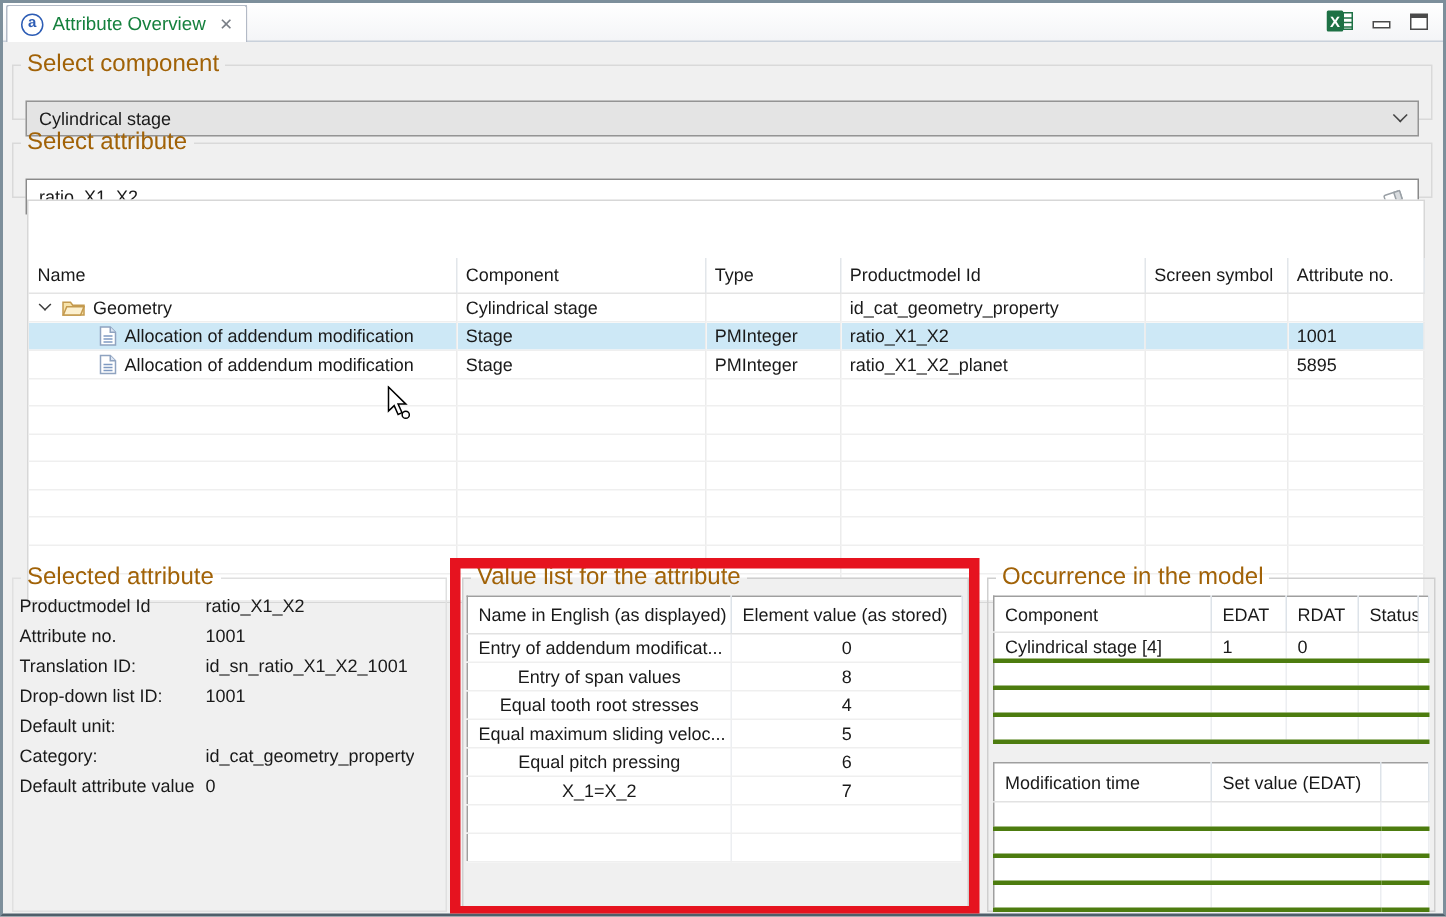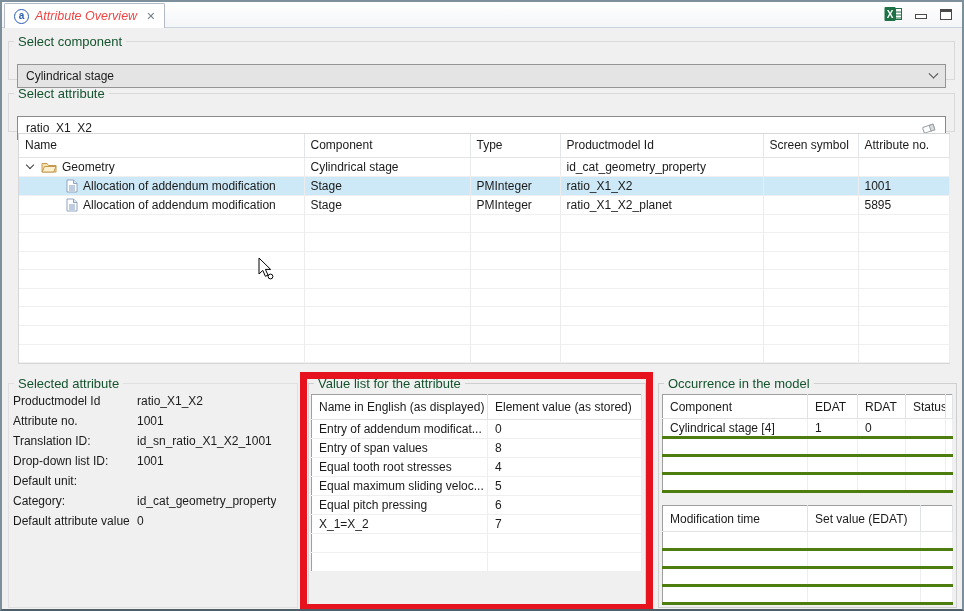--- a/index.html
+++ b/index.html
@@ -8,46 +8,46 @@
             border:2px solid #7d8f9b; border-bottom-color:#4f5f6a; overflow:hidden; }
 
   
   .tabbar { position:absolute; left:0; top:0; width:100%; height:26px;
             background:linear-gradient(#ffffff,#f4f5f7); border-bottom:1px solid #c9d1db; }
   .tab { position:absolute; left:2px; top:1px; height:25px; padding:0 9px;
          background:#fff; border:1px solid #b3bac6; border-bottom:none;
          border-radius:2px 2px 0 0; display:flex; align-items:center; gap:6px; }
   .a-icon { width:15px; height:15px; border:1.4px solid #2d5db5; border-radius:50%;
             color:#2d5db5; font-size:10px; font-weight:bold; display:grid; place-items:center; line-height:1; }
-  .tab-label { font-size:12.5px; color:#ef4444;font-style:italic; }
+  .tab-label { font-size:12.5px; color:#15803d; }
   .tab-close { color:#7a7f87; font-size:11px; margin-left:3px; cursor:default; }
   .winicons { position:absolute; right:10px; top:4px; display:flex; align-items:center; gap:13px; }
   .min-ic { width:12px; height:5px; border:1px solid #4a4a4a; margin-top:4px; background:#fff; }
   .max-ic { width:12px; height:11px; border:1px solid #4a4a4a; border-top-width:3px; background:#fff; }
 
   
   fieldset { position:absolute; border:1px solid #d9d9d9; background:transparent; }
-  fieldset legend { font-size:13px; color:#14532d; margin-left:5px; padding:0 4px;margin-top:19px; }
+  fieldset legend { font-size:16px; color:#a16207; margin-left:5px; padding:0 4px;margin-top:19px; }
 
   #fs-component { left:6px; top:32px; width:947px; height:46px; }
   #fs-attribute { left:6px; top:84px; width:947px; height:46px; }
   .combo { position:absolute; left:8px; top:15px; width:929px; height:24px;
            background:#e4e4e4; border:1px solid #949494; display:flex; align-items:center;
            padding:0 8px; justify-content:space-between; }
   .chev { width:7px; height:7px; border-right:1.6px solid #444; border-bottom:1.6px solid #444;
           transform:rotate(45deg) translate(-2px,-2px); }
   .textfield { position:absolute; left:8px; top:15px; width:929px; height:24px;
                background:#fff; border:1px solid #8a8a8a; display:flex; align-items:center;
                padding:0 8px; justify-content:space-between; }
 
   
   #attr-table-wrap { position:absolute; left:16px; top:131px; width:932px; background:#fff;
                      border:1px solid #d7d7d7; }
   table { border-collapse:collapse; table-layout:fixed; }
-  #attr-table { width:930px; }
+  #attr-table { width:930px;margin-top:38px; }
   #attr-table th { height:23px; font-weight:normal; text-align:left; padding:0 6px;
                    border-right:1px solid #e2e6ea; border-bottom:1px solid #e4e4e4;
                    white-space:nowrap; overflow:hidden; background:#fff; }
   #attr-table td { height:19px; padding:0 6px; border-right:1px solid #ececec;
                    border-bottom:1px solid #efefef; white-space:nowrap; overflow:hidden; }
   #attr-table tr.empty td { height:18.6px; }
   #attr-table tr.selected td { background:#cde8f6; }
   .treecell { display:flex; align-items:center; gap:5px; }
   .tree-chev { width:6px; height:6px; border-right:1.4px solid #3d3d3d; border-bottom:1.4px solid #3d3d3d;
                transform:rotate(45deg); margin:0 3px 3px 2px; flex:none; } .ind2 { width:36px; flex:none; }
@@ -57,21 +57,21 @@
   #fs-selattr { left:6px; top:374px; width:290px; height:232px; border-color:#e0e0e0; }
   .field-row { display:flex; height:20px; align-items:center; padding-left:4px; }
   .field-label { width:124px; flex:none; color:#1a1a1a; }
   .field-value { color:#1a1a1a; white-space:nowrap; overflow:hidden; }
 
   #fs-valuelist { left:306px; top:374px; width:338px; height:230px; border-color:#cfcfcf; background:#f0f0f0; }
   #vl-table { width:330px; margin:3px 0 10px 2px; background:#fff; border:1px solid #9f9f9f; }
   #vl-table th { height:25px; font-weight:normal; text-align:left; padding:0 7px;
                  border-right:1px solid #dde3e9; border-bottom:1px solid #e2e2e2; white-space:nowrap; overflow:hidden; }
   #vl-table td { height:19px; padding:0 7px; border-right:1px solid #eceef1;
-                 border-bottom:1px solid #efefef; white-space:nowrap; overflow:hidden; }
+                 border-bottom:1px solid #efefef; white-space:nowrap; overflow:hidden;text-align:center; }
 
   #fs-occurrence { left:656px; top:374px; width:299px; height:232px; border-color:#cfcfcf; }
   .occ-table { width:290px; margin-left:3px; background:#fff; border:1px solid #9f9f9f; }
   .occ-table th { height:24px; font-weight:normal; text-align:left; padding:0 7px;
                   border-right:1px solid #dde3e9; border-bottom:1px solid #e2e2e2; white-space:nowrap; overflow:hidden; }
   .occ-table td { height:18px; padding:0 7px; border-right:1px solid #eceef1;
                   border-bottom:3px solid #4d7c0f; white-space:nowrap; overflow:hidden; }
   #occ-table1 { margin-top:3px; }
   #occ-table2 { margin-top:12px; }
   #occ-table2 th { height:26px; }

